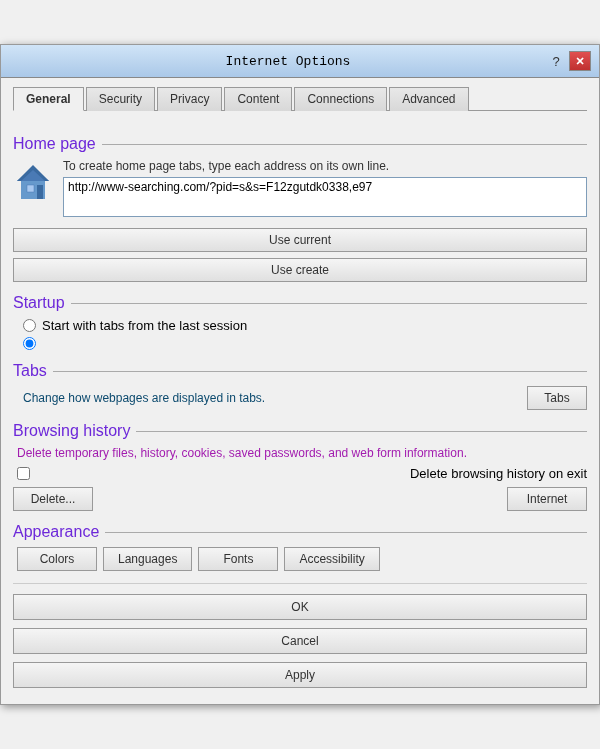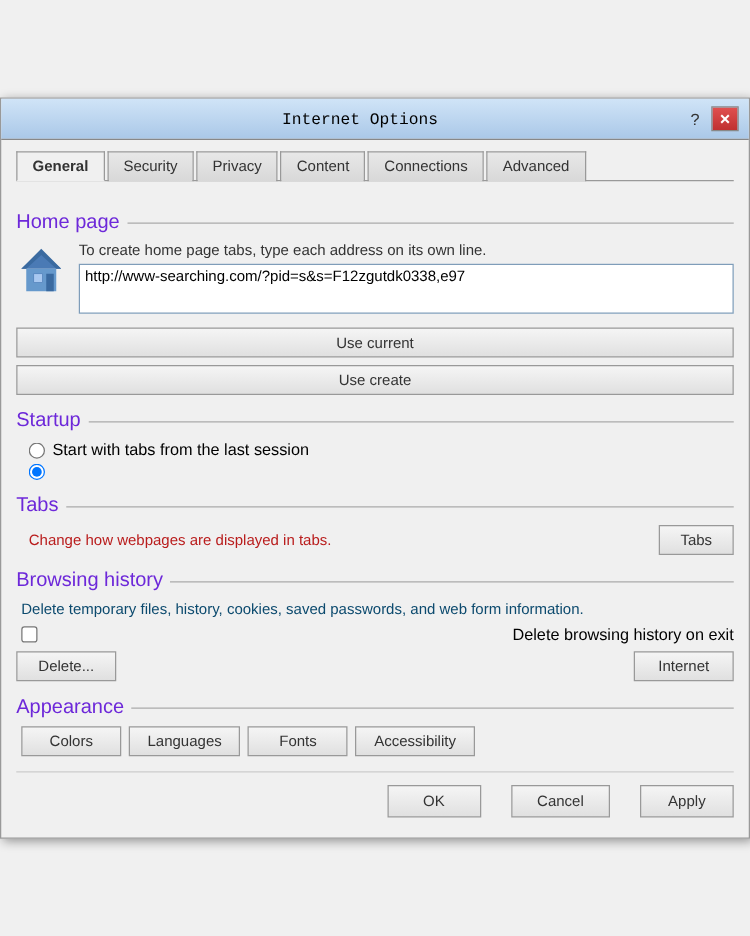--- a/index.html
+++ b/index.html
@@ -154,42 +154,42 @@
       font-size: 12px;
       color: #333;
       min-width: 80px;
     }
     
     .radio-group {
       margin-left: 10px;
     }
     .radio-item {
       display: flex;
-      align-items: flex-end;
+      align-items: center;
       gap: 6px;
       margin-bottom: 4px;
     }
     .radio-item input[type=radio] {
       margin: 0;
     }
     
     .tabs-row {
       display: flex;
       align-items: center;
       justify-content: space-between;
       padding-left: 10px;
     }
     .tabs-desc {
       font-size: 12px;
-      color: #b91c1c;
+      color: #0c4a6e;
     }
     
     .history-desc {
       font-size: 12px;
-      color: #0c4a6e;
+      color: #a21caf;
       margin-bottom: 6px;
       padding-left: 4px;
     }
     .checkbox-row {
       display: flex;
       align-items: center;
       gap: 18px;
       padding-left: 4px;
       margin-bottom: 6px;
       justify-content: space-between;
@@ -202,25 +202,26 @@
     
     .appearance-buttons {
       display: flex;
       gap: 6px;
       padding-left: 4px;
       flex-wrap: wrap;
     }
     
     .bottom-buttons {
       display: flex;
-      justify-content: flex-end;
-      gap: 24px;
+      justify-content: space-between;
+      gap: 8px;
       padding: 10px 0 4px 0;
       border-top: 1px solid #ccc;
       margin-top: 8px;
+      flex-direction: column;
     }
     .bottom-btn {
       padding: 5px 20px;
       border: 1px solid #999;
       background: linear-gradient(to bottom, #f5f5f5, #e0e0e0);
       cursor: pointer;
       font-size: 12px;
       color: #333;
       min-width: 75px;
     }

